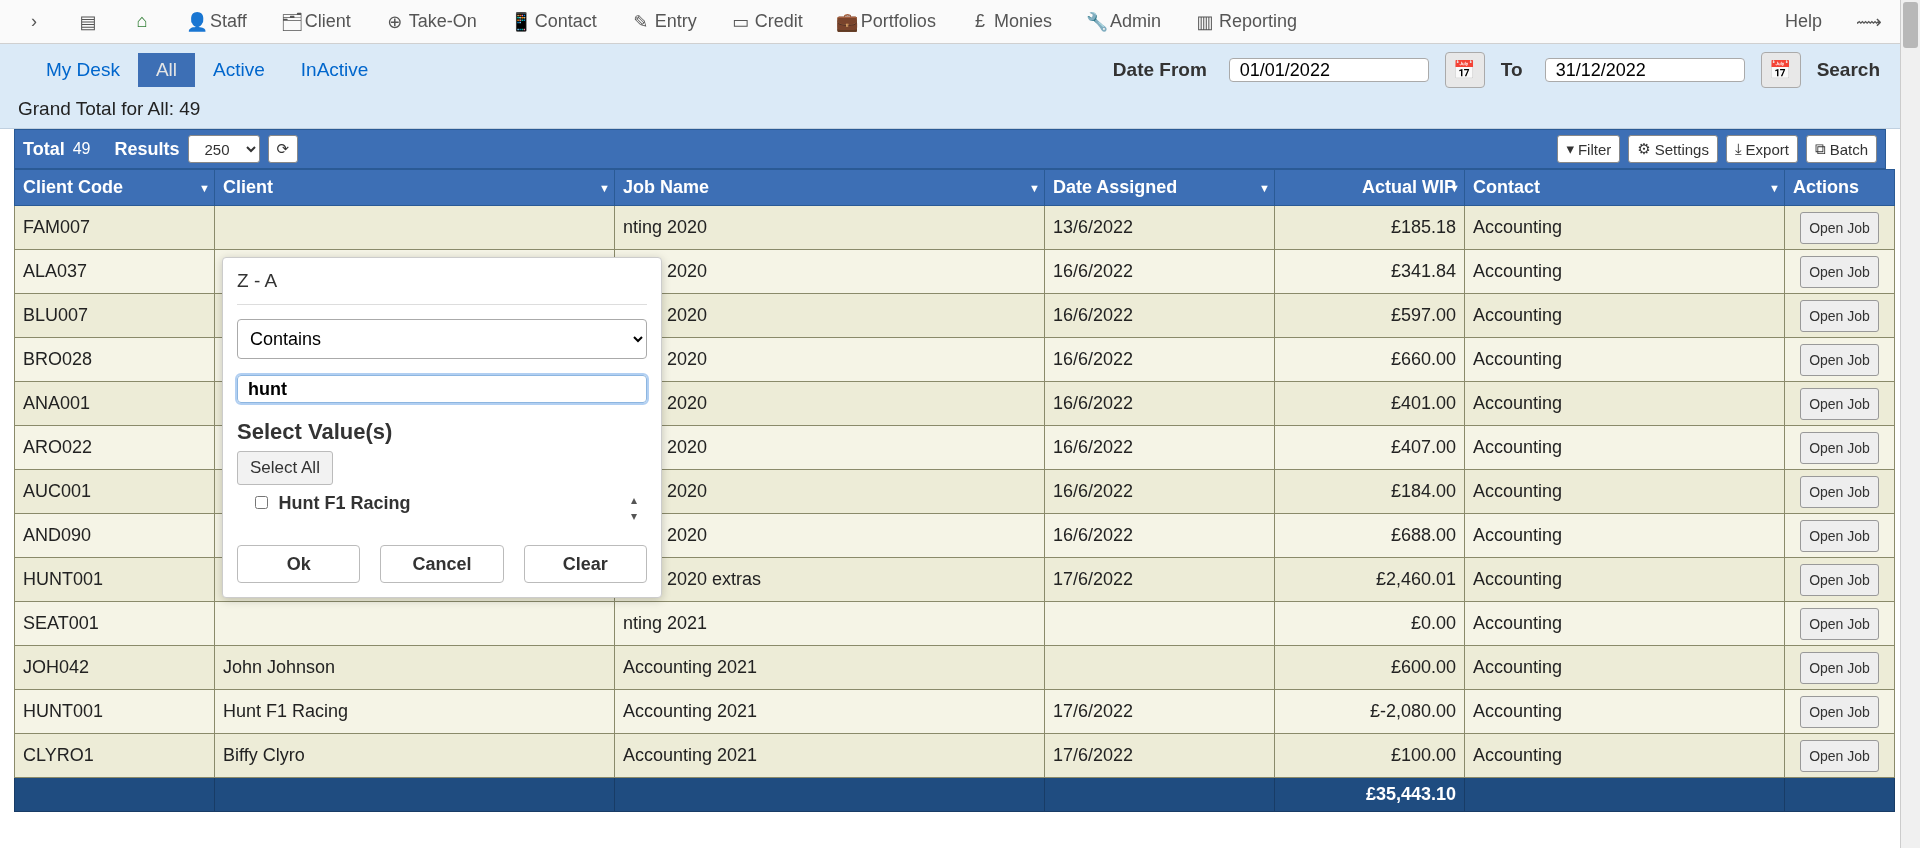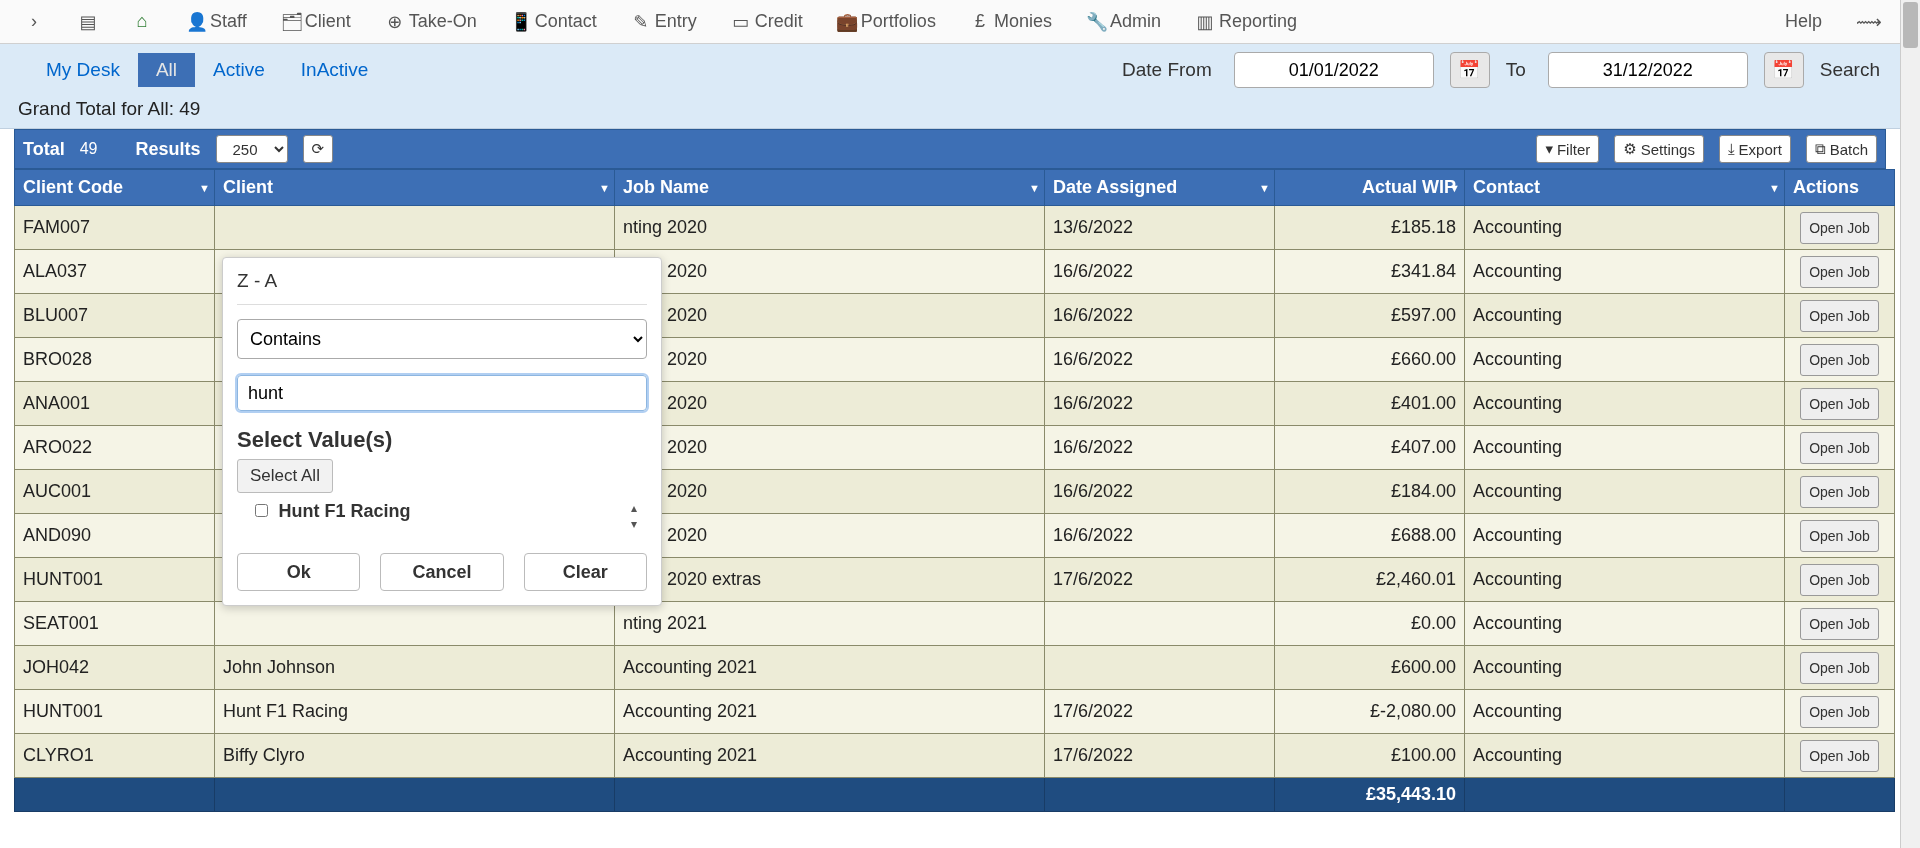--- a/index.html
+++ b/index.html
@@ -64,31 +64,30 @@
     cursor: pointer;
   }
   .view-tab.active {
     background: #3d6fb5;
     color: #e5e5e5;
   }
   .tb-spacer { flex: 1; }
   .tb-label {
     font-size: 19px;
     color: #333;
-    font-weight: normal;
+    font-weight: bold;
     margin-right: 6px;
   }
   .tb-input {
-    height: 36px;
+    height: 24px;
     border: 1px solid #aaa;
     border-radius: 4px;
     padding: 0 10px;
     font-size: 18px;
     background: #fff;
-    text-align: center;
   }
   .tb-input.date { width: 200px; }
   .tb-input.search { width: 200px; }
   .cal-btn {
     width: 40px; height: 36px;
     background: #e8e8e8;
     border: 1px solid #aaa;
     border-radius: 4px;
     display: flex; align-items:center; justify-content:center;
     font-size: 18px;
@@ -104,21 +103,21 @@
 
   
   .table-wrap { padding: 0 14px; }
   .table-bar {
     background: #3d6fb5;
     color: #fff;
     height: 40px;
     display: flex;
     align-items: center;
     padding: 0 8px;
-    gap: 15px;
+    gap: 8px;
     border: 1px solid #2a5a95;
   }
   .table-bar .bold { font-weight: bold; font-size: 18px; }
   .results-select {
     height: 28px;
     border: 1px solid #888;
     border-radius: 3px;
     background: #fff;
     color: #333;
     font-size: 15px;
@@ -221,27 +220,28 @@
     width: 100%;
     height: 40px;
     font-size: 18px;
     border: 1px solid #aaa;
     border-radius: 4px;
     padding: 0 8px;
     background: #fff;
   }
   .fp-input {
     width: 100%;
-    height: 36px;
+    height: 28px;
     margin-top: 16px;
     border: 1px solid #8db6e0;
     border-radius: 4px;
     outline: 2px solid rgba(100,160,230,0.5);
     padding: 0 10px;
     font-size: 18px;
+    font-weight: bold;
   }
   .fp-label {
     margin-top: 16px;
     font-size: 22px;
     font-weight: bold;
     color: #333;
   }
   .fp-selectall {
     margin-top: 6px;
     background: #f2f2f2;

